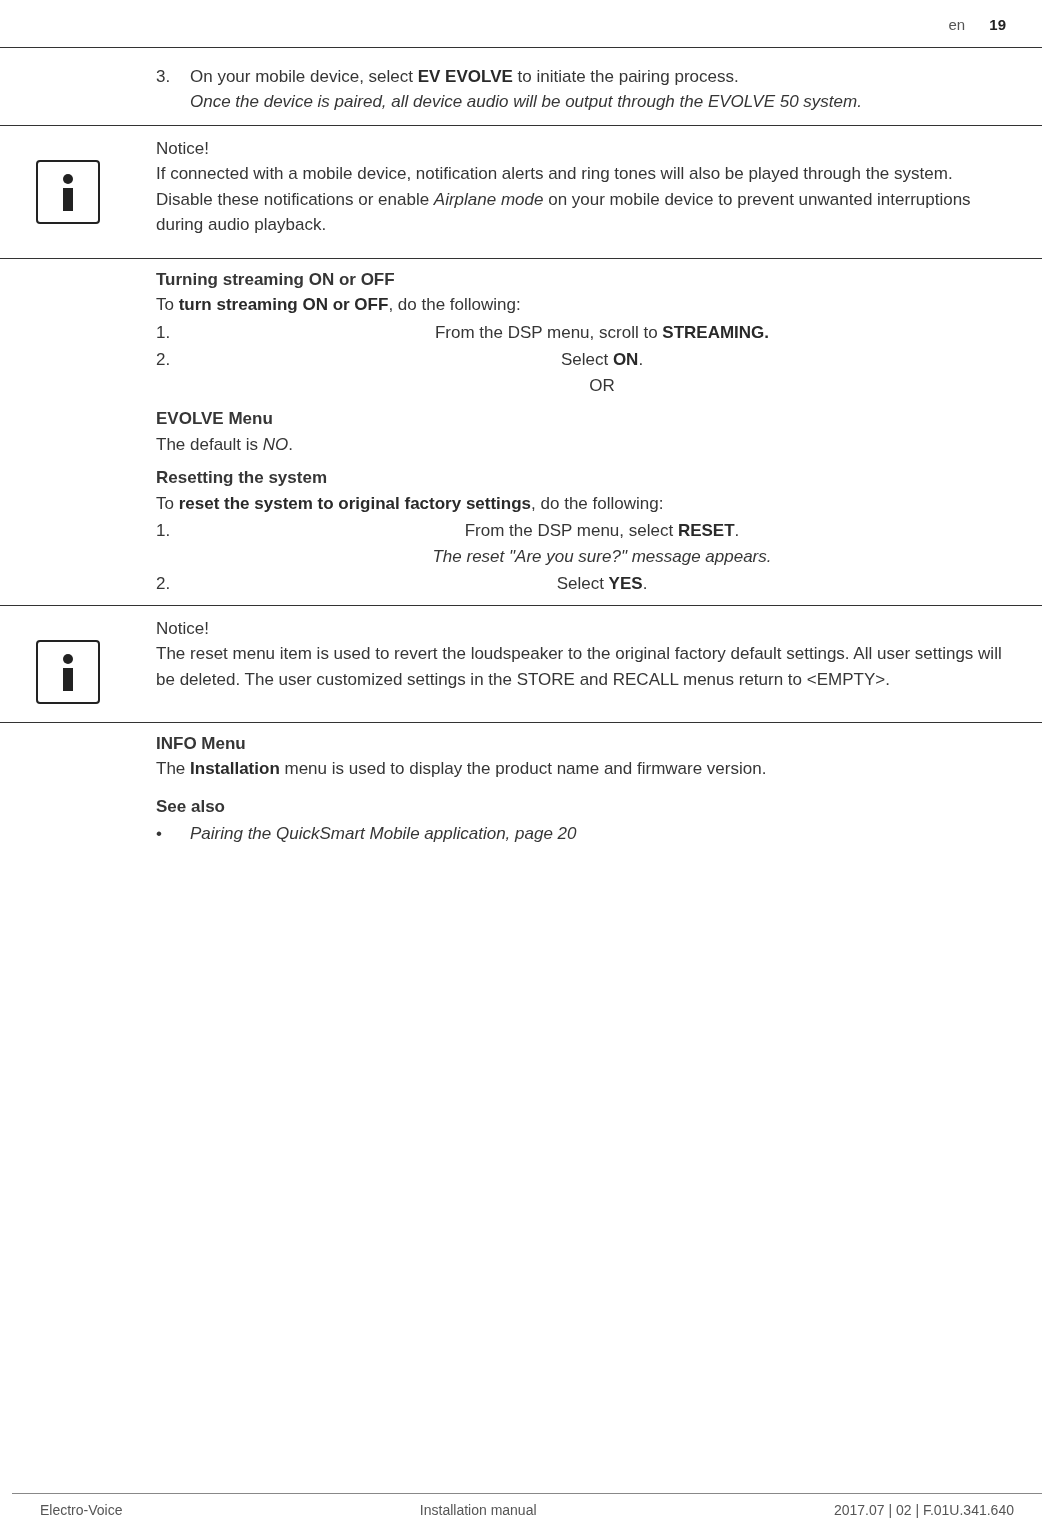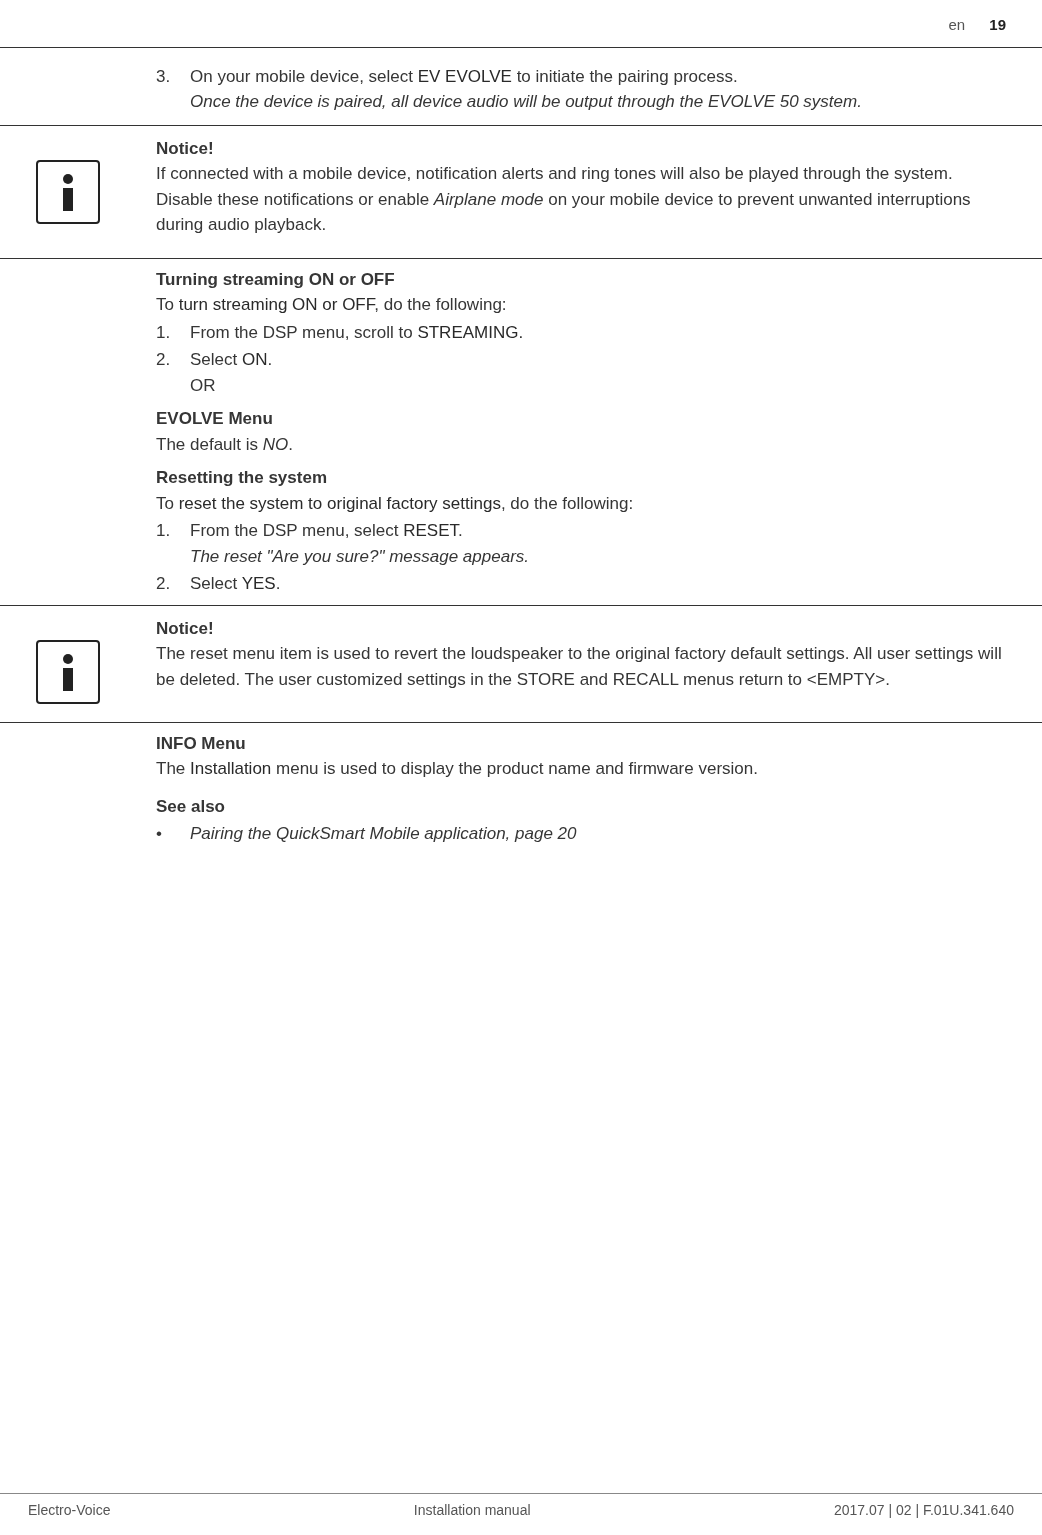--- a/index.html
+++ b/index.html
@@ -39,21 +39,21 @@
     margin-top: 16px;
   }
   .step .num {
     width: 34px;
     flex: 0 0 34px;
   }
   .step .txt {
     flex: 1;
   }
   .italic { font-style: italic; }
-  .bold { font-weight: 400; color: #2a2a2a; }
+  .bold { font-weight: 700; color: #2a2a2a; }
   .hr {
     border: 0;
     border-top: 1.5px solid #333;
     margin: 10px 0 0 0;
   }
   .notice-block {
     display: flex;
     padding: 10px 28px 10px 28px;
   }
   .notice-icon-col {
@@ -72,52 +72,53 @@
     align-items: center;
     justify-content: center;
     margin-left: 8px;
   }
   .notice-icon svg { display:block; }
   .notice-text-col {
     flex: 1;
     padding-right: 0;
   }
   .notice-title {
-    font-weight: 700;
+    font-weight: 400;
   }
   .sectitle {
     font-weight: 700;
     margin-top: 8px;
   }
   .ol {
     margin: 2px 0 0 0;
     padding: 0;
   }
   .ol .li {
     display: flex;
     margin-top: 2px;
   }
   .ol .li .n {
     width: 34px;
     flex: 0 0 34px;
   }
   .ol .li .t {
     flex: 1;
+    text-align: center;
   }
   .ul-bullet {
     display: flex;
     margin-top: 2px;
   }
   .ul-bullet .b {
     width: 34px;
     flex: 0 0 34px;
   }
   .footer {
     position: absolute;
-    left: 0;
+    left: 12px;
     right: 0;
     bottom: 14px;
     border-top: 1px solid #888;
     padding: 6px 28px 0 28px;
     display: flex;
     justify-content: space-between;
     font-size: 14px;
     color: #555;
   }
   .hr-section {

